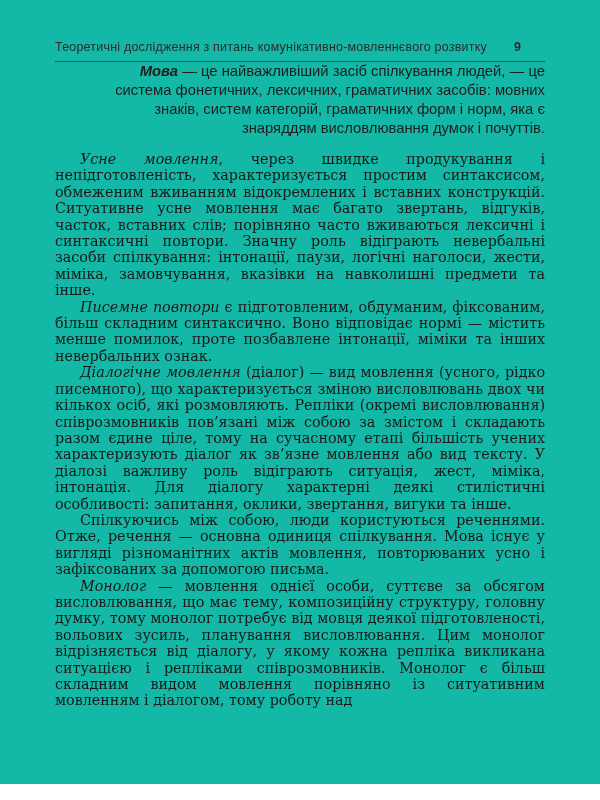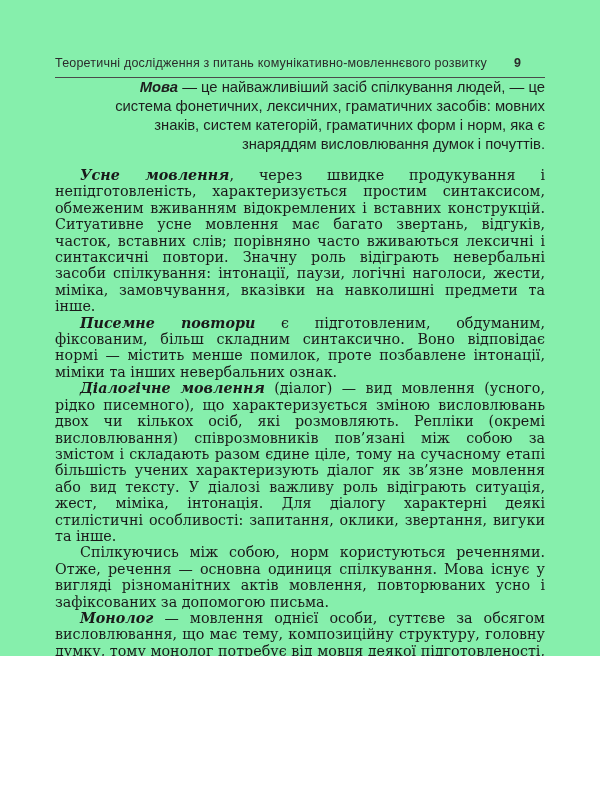--- a/index.html
+++ b/index.html
@@ -3,24 +3,24 @@
 <meta charset="utf-8">
 <style>
   html, body {
     margin: 0;
     padding: 0;
     background: #ffffff;
   }
   .page {
     position: relative;
     width: 600px;
-    height: 656px;
-    background: #86efac;
+    height: 784px;
+    background: #14b8a6;
     box-sizing: border-box;
-    padding: 56px 55px 0 55px;
+    padding: 40px 55px 0 55px;
     overflow: hidden;
     color: #1c1c1c;
   }
   
   .running-header {
     display: flex;
     justify-content: space-between;
     align-items: baseline;
     font-family: "Liberation Sans", sans-serif;
     font-size: 12.5px;
@@ -68,21 +68,21 @@
     font-size: 14.3px;
     line-height: 16.4px;
     text-align: justify;
     color: #1a1a1a;
   }
   .body-text p {
     margin: 0;
     text-indent: 25px;
   }
   .body-text .lead {
-    font-weight: bold;
+    font-weight: normal;
     font-style: italic;
   }
 </style>
 </head>
 <body>
 
 <div class="page">
 
   <div class="running-header">
     <span class="rh-title">Теоретичні дослідження з питань комунікативно-мовленнєвого розвитку</span>
@@ -91,17 +91,17 @@
 
 
   <div class="definitions">
     <p class="definition"><span class="term">Мова</span><span> — це найважливіший засіб спілкування людей, — це система фонетичних, лексичних, граматичних засобів: мовних знаків, систем категорій, граматичних форм і норм, яка є знаряддям висловлювання думок і почуттів.</span></p>
   </div>
 
   <div class="body-text">
     <p><span class="lead">Усне мовлення</span><span>, через швидке продукування і непідготовленість, характеризується простим синтаксисом, обмеженим вживанням відокремлених і вставних конструкцій. Ситуативне усне мовлення має багато звертань, відгуків, часток, вставних слів; порівняно часто вживаються лексичні і синтаксичні повтори. Значну роль відіграють невербальні засоби спілкування: інтонації, паузи, логічні наголоси, жести, міміка, замовчування, вказівки на навколишні предмети та інше.</span></p>
     <p><span class="lead">Писемне повтори</span><span> є підготовленим, обдуманим, фіксованим, більш складним синтаксично. Воно відповідає нормі — містить менше помилок, проте позбавлене інтонації, міміки та інших невербальних ознак.</span></p>
     <p><span class="lead">Діалогічне мовлення</span><span> (діалог) — вид мовлення (усного, рідко писемного), що характеризується зміною висловлювань двох чи кількох осіб, які розмовляють. Репліки (окремі висловлювання) співрозмовників пов’язані між собою за змістом і складають разом єдине ціле, тому на сучасному етапі більшість учених характеризують діалог як зв’язне мовлення або вид тексту. У діалозі важливу роль відіграють ситуація, жест, міміка, інтонація. Для діалогу характерні деякі стилістичні особливості: запитання, оклики, звертання, вигуки та інше.</span></p>
-    <p><span class="lead"></span><span>Спілкуючись між собою, норм користуються реченнями. Отже, речення — основна одиниця спілкування. Мова існує у вигляді різноманітних актів мовлення, повторюваних усно і зафіксованих за допомогою письма.</span></p>
+    <p><span class="lead"></span><span>Спілкуючись між собою, люди користуються реченнями. Отже, речення — основна одиниця спілкування. Мова існує у вигляді різноманітних актів мовлення, повторюваних усно і зафіксованих за допомогою письма.</span></p>
     <p><span class="lead">Монолог</span><span> — мовлення однієї особи, суттєве за обсягом висловлювання, що має тему, композиційну структуру, головну думку, тому монолог потребує від мовця деякої підготовленості, вольових зусиль, планування висловлювання. Цим монолог відрізняється від діалогу, у якому кожна репліка викликана ситуацією і репліками співрозмовників. Монолог є більш складним видом мовлення порівняно із ситуативним мовленням і діалогом, тому роботу над</span></p>
   </div>
 
 </div>
 
 </body></html>

